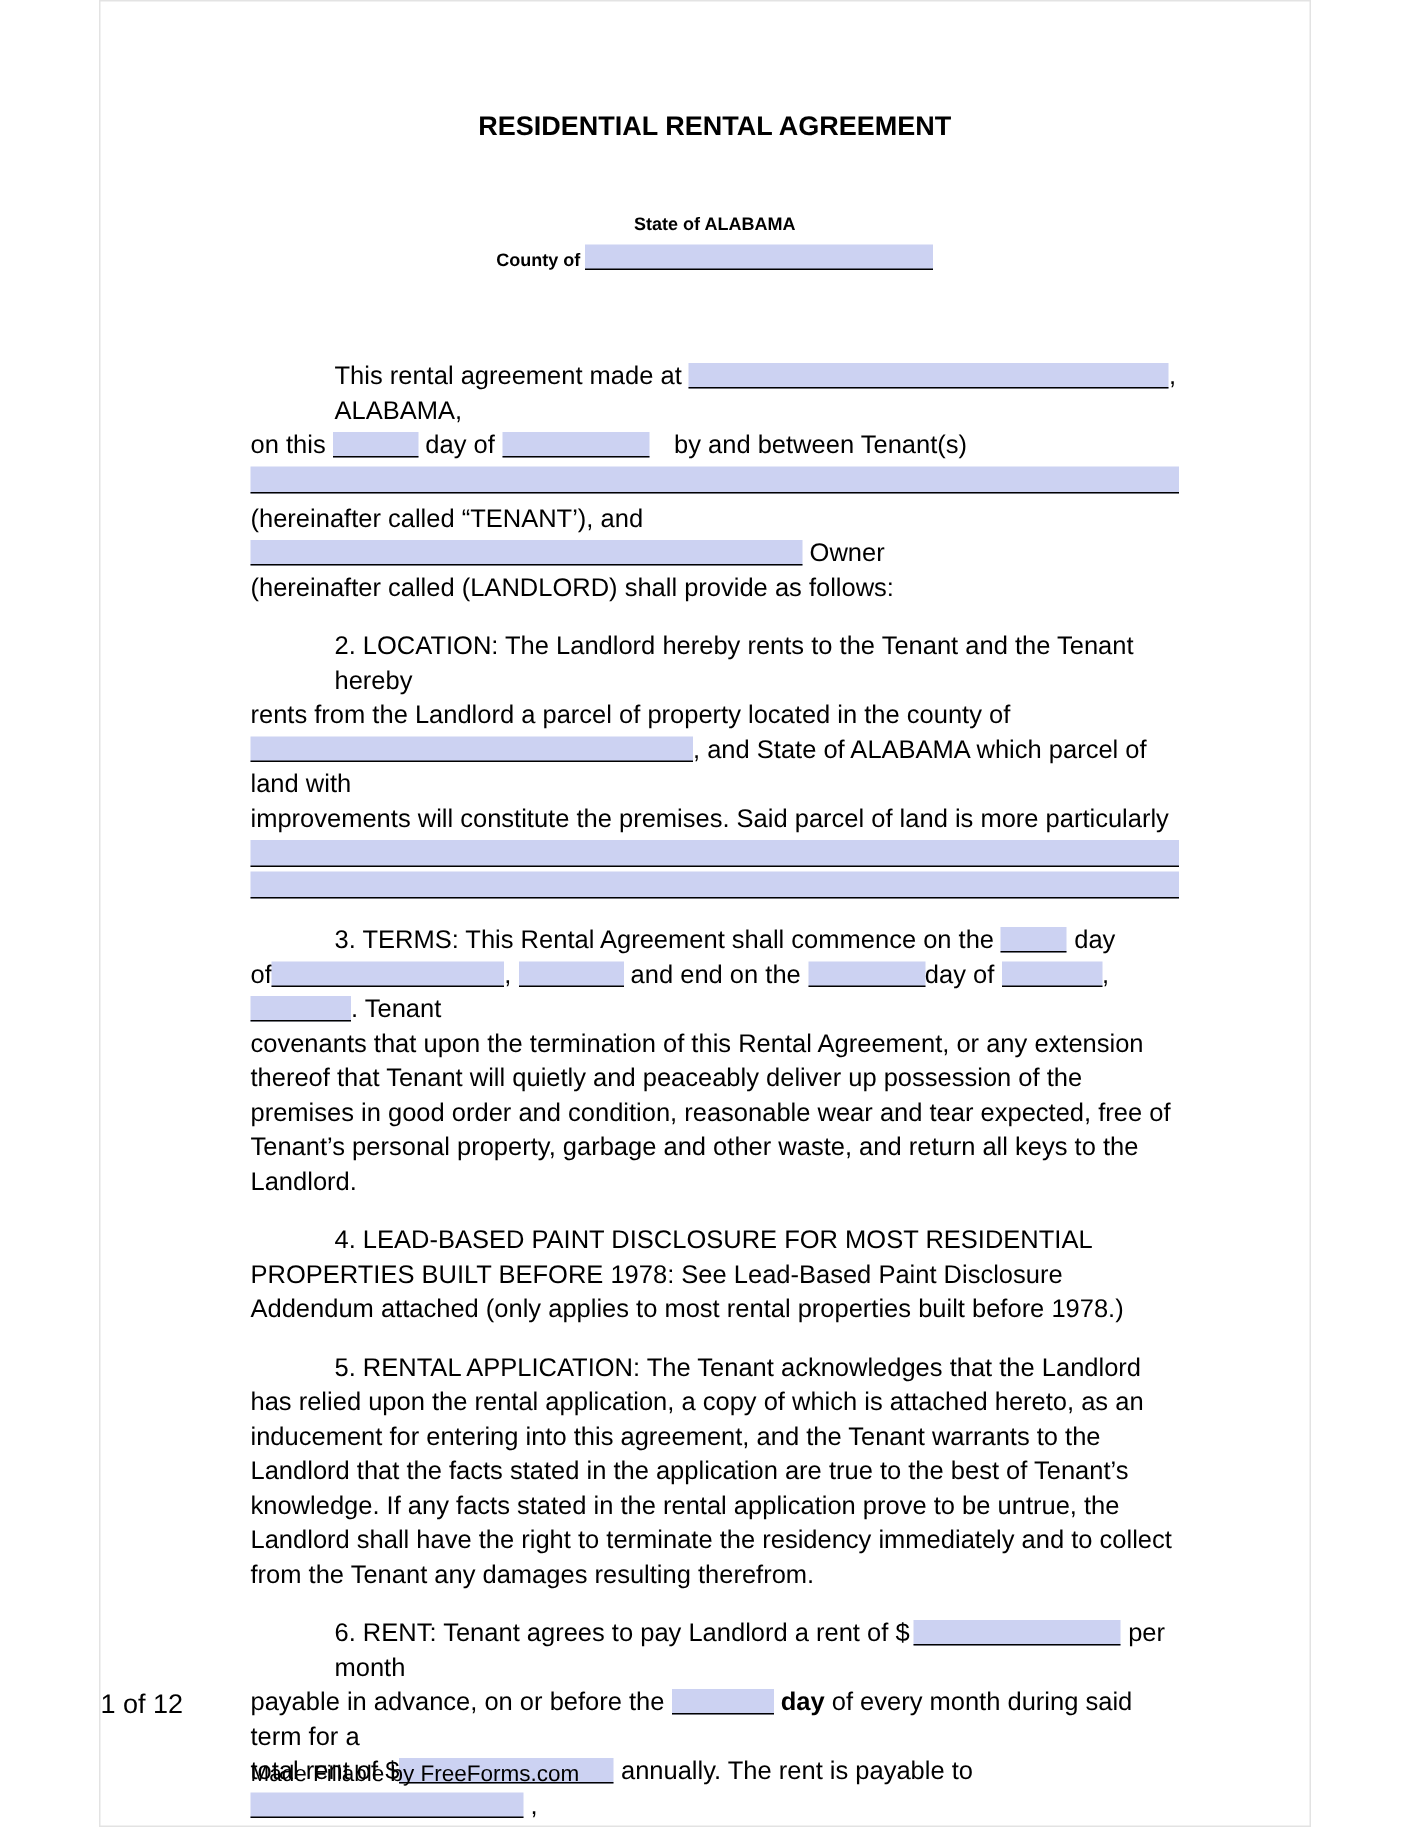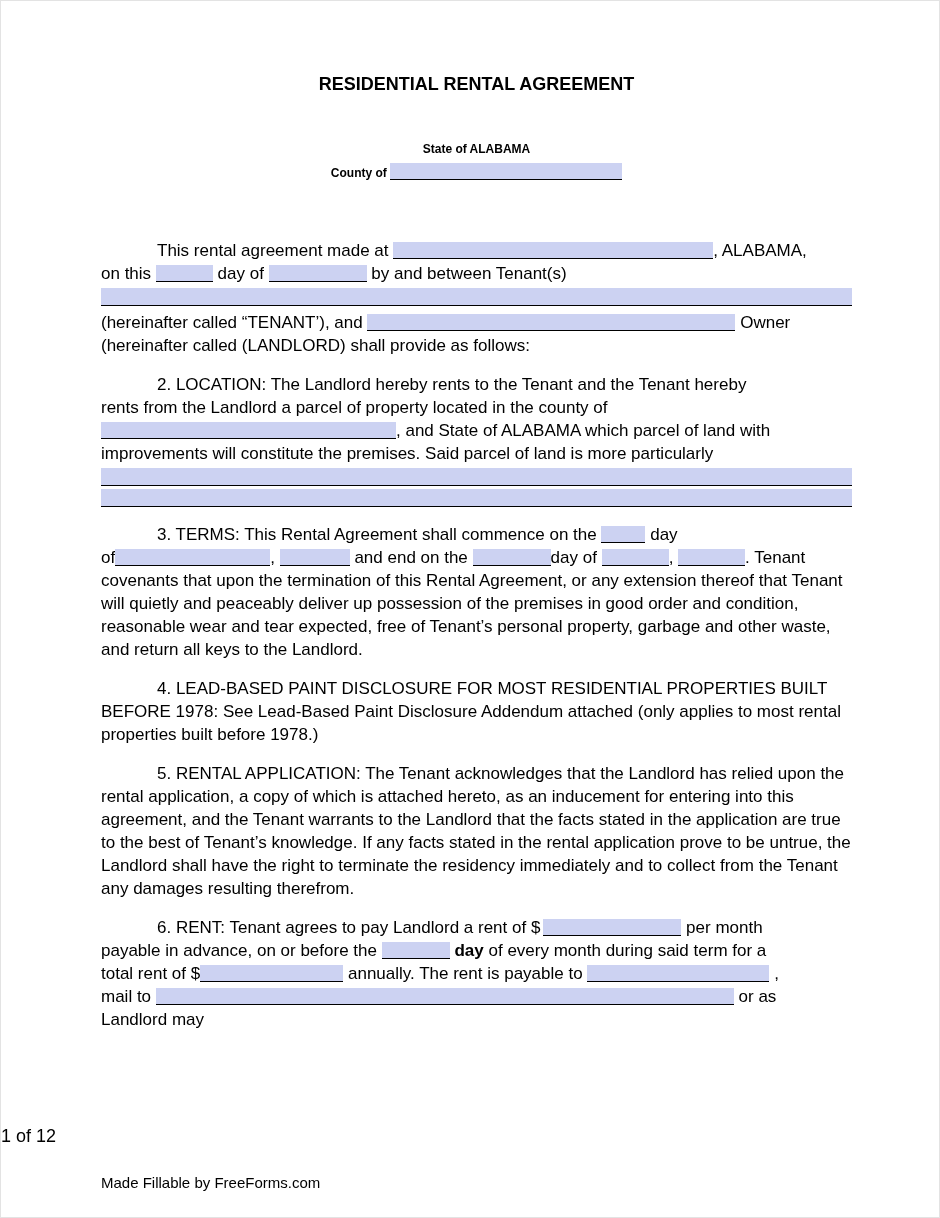--- a/index.html
+++ b/index.html
@@ -1,19 +1,19 @@
 <!DOCTYPE html>
 <html style="--field-bg: #ccd2f2; --field-underline: #000000; --text: #000000; --page-bg: #ffffff;"><head>
 <meta charset="utf-8">
 <style>
   * { margin:0; padding:0; box-sizing:border-box; }
   html,body { background:#ffffff; }
   .page {
     position:relative;
-    width:940px; height:1218px;
+    width:808px; height:1218px;
     margin:0 auto;
     background:var(--page-bg,#fff);
     color:var(--text,#000);
     font-family:"Liberation Sans","DejaVu Sans",sans-serif;
     font-size:17px; line-height:23px;
     border:1px solid #e3e3e3;
     overflow:hidden;
   }
   .content { padding:72px 87px 0 100px; }
   .doc-title { text-align:center; font-weight:bold; font-size:18px; }
@@ -57,21 +57,21 @@
 
     <div class="doc-title">RESIDENTIAL RENTAL AGREEMENT</div>
 
     <div class="heading-block">
       <div>State of ALABAMA</div>
       <div class="county-line"><span>County of</span> <span class="field" style="width:232px"></span></div>
     </div>
 
     <div class="para first">
       <div class="line indent"><span>This rental agreement made at</span> <span class="field" style="width:320px"></span><span>, ALABAMA,</span></div>
-      <div class="line"><span>on this</span> <span class="field" style="width:57px"></span> <span>day of</span> <span class="field" style="width:98px"></span> <span style="">by and between Tenant(s)</span></div>
+      <div class="line"><span>on this</span> <span class="field" style="width:57px"></span> <span>day of</span> <span class="field" style="width:98px"></span> <span style="margin-left:12px">by and between Tenant(s)</span></div>
       <div class="line">
           <span class="field-row"></span>
         </div>
       <div class="line"><span>(hereinafter called “TENANT’), and</span> <span class="field" style="width:368px"></span> <span>Owner</span></div>
       <div class="line"><span>(hereinafter called (LANDLORD) shall provide as follows:</span></div>
     </div>
 
 
     <div class="para">
       <div class="line indent"><span>2. LOCATION: The Landlord hereby rents to the Tenant and the Tenant hereby</span></div>

